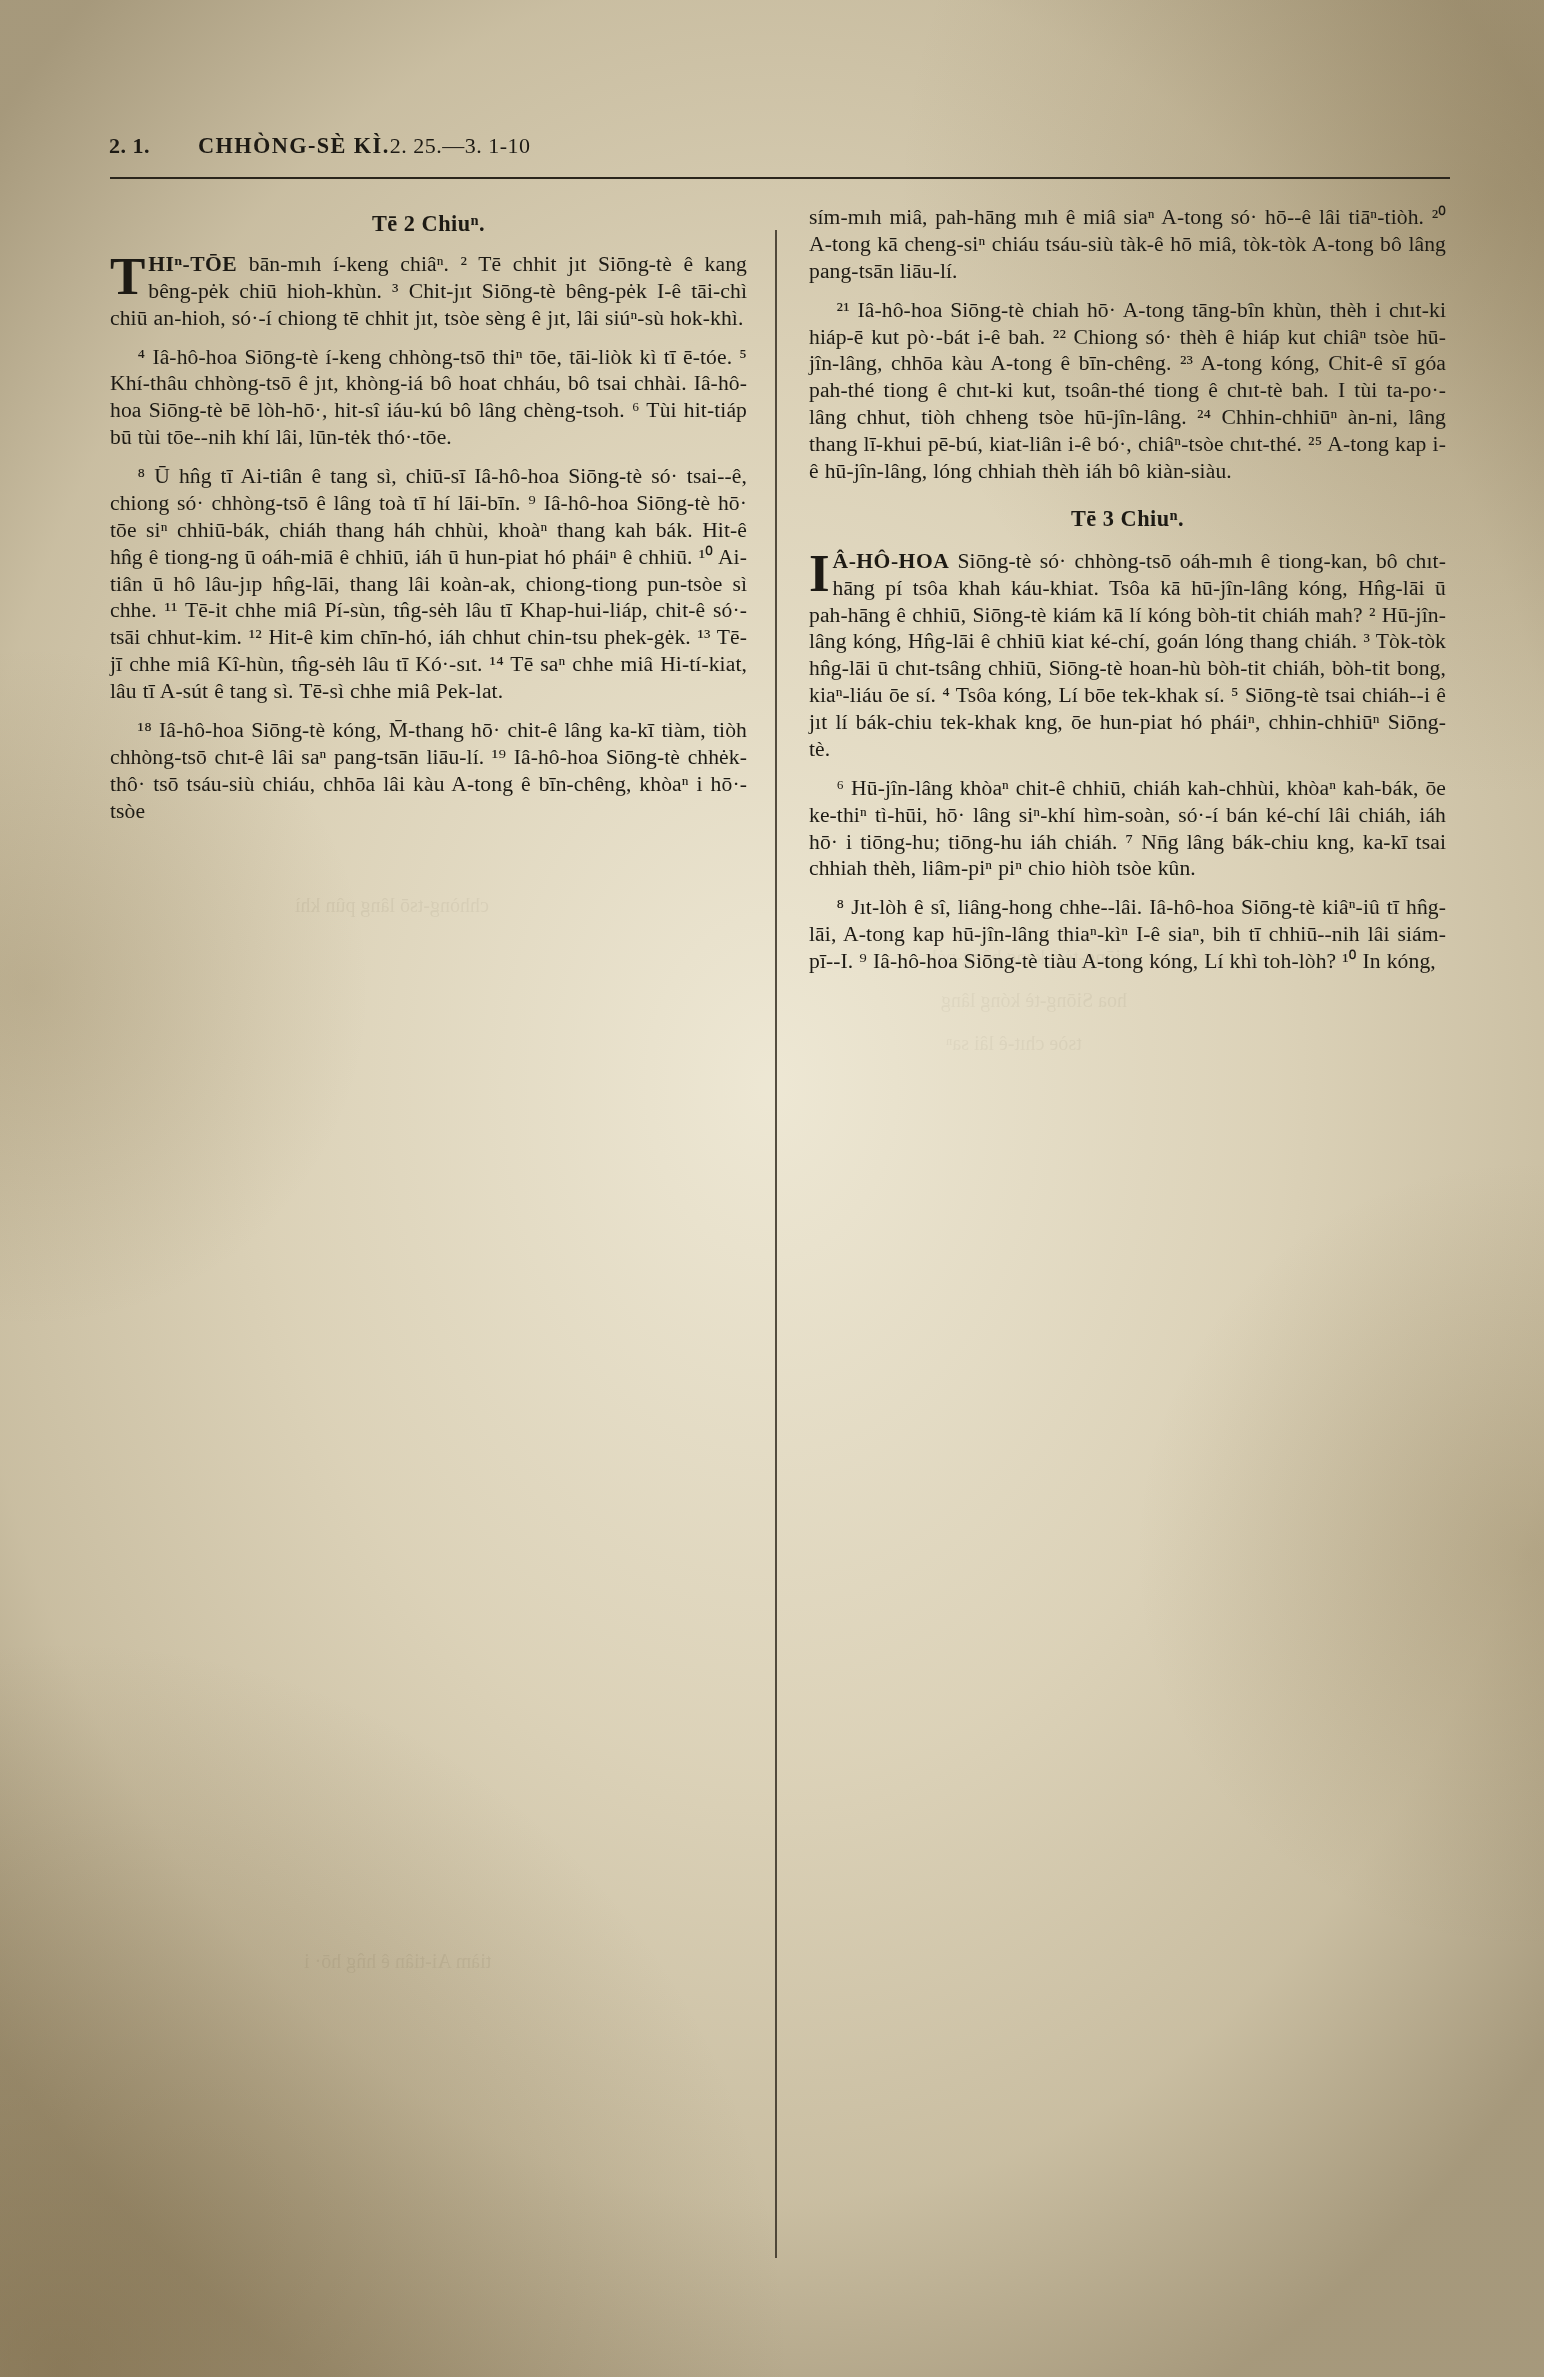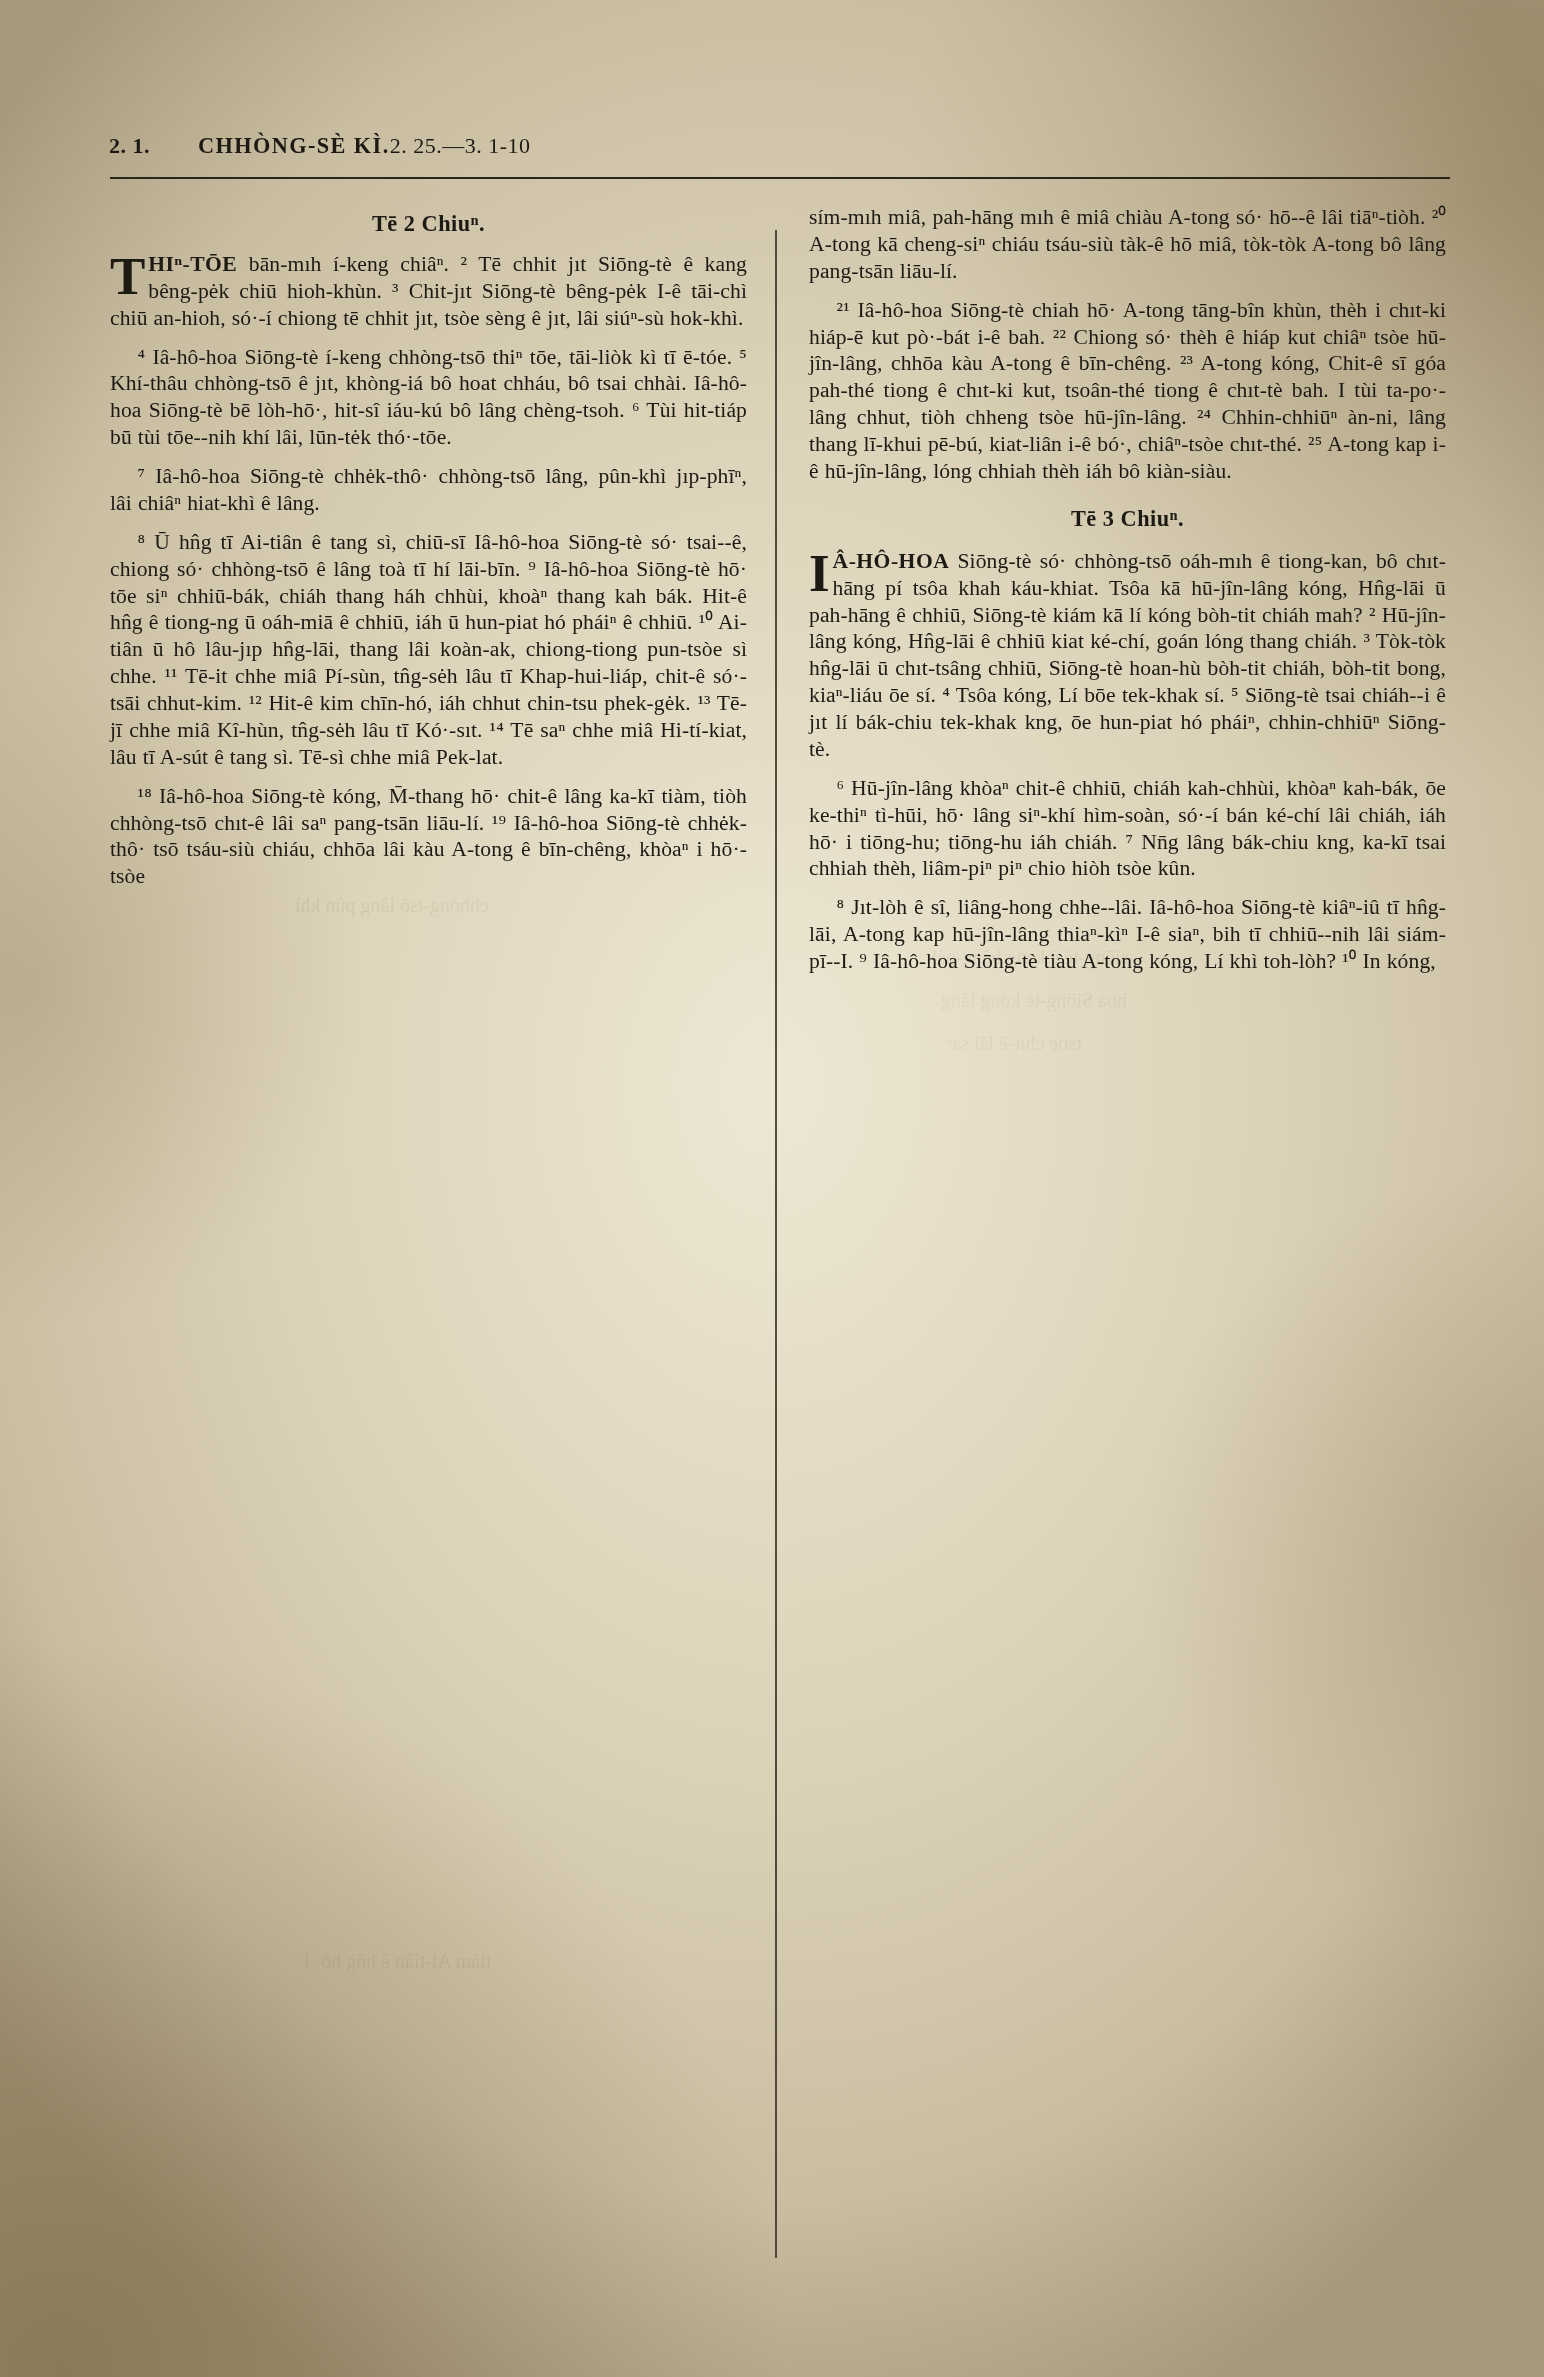--- a/index.html
+++ b/index.html
@@ -183,27 +183,26 @@
       <div class="divider"></div>
 
       <div class="col col-left">
         <div class="chaphead">Tē 2 Chiuⁿ.</div>
 
         <p class="dropcap-wrap">
           <span class="dropcap">T</span><span class="smallcaps">HIⁿ-TŌE</span><span> bān-mıh í-keng chiâⁿ. ² Tē chhit jıt Siōng-tè ê kang bêng-pėk chiū hioh-khùn. ³ Chit-jıt Siōng-tè bêng-pėk I-ê tāi-chì chiū an-hioh, só·-í chiong tē chhit jıt, tsòe sèng ê jıt, lâi siúⁿ-sù hok-khì.</span>
         </p>
 
         <p class="indent">⁴ Iâ-hô-hoa Siōng-tè í-keng chhòng-tsō thiⁿ tōe, tāi-liòk kì tī ē-tóe. ⁵ Khí-thâu chhòng-tsō ê jıt, khòng-iá bô hoat chháu, bô tsai chhài. Iâ-hô-hoa Siōng-tè bē lòh-hō·, hit-sî iáu-kú bô lâng chèng-tsoh. ⁶ Tùi hit-tiáp bū tùi tōe--nih khí lâi, lūn-tėk thó·-tōe.</p>
-        <p class="indent">⁷ Iâ-hô-hoa Siōng-tè chhėk-thô· chhòng-tsō lâng, pûn-khì jıp-phīⁿ, lâi chiâⁿ hiat-khì ê lâng.</p>
         <p class="indent">⁸ Ū hn̂g tī Ai-tiân ê tang sì, chiū-sī Iâ-hô-hoa Siōng-tè só· tsai--ê, chiong só· chhòng-tsō ê lâng toà tī hí lāi-bīn. ⁹ Iâ-hô-hoa Siōng-tè hō· tōe siⁿ chhiū-bák, chiáh thang háh chhùi, khoàⁿ thang kah bák. Hit-ê hn̂g ê tiong-ng ū oáh-miā ê chhiū, iáh ū hun-piat hó pháiⁿ ê chhiū. ¹⁰ Ai-tiân ū hô lâu-jıp hn̂g-lāi, thang lâi koàn-ak, chiong-tiong pun-tsòe sì chhe. ¹¹ Tē-it chhe miâ Pí-sùn, tn̂g-sėh lâu tī Khap-hui-liáp, chit-ê só·-tsāi chhut-kim. ¹² Hit-ê kim chīn-hó, iáh chhut chin-tsu phek-gėk. ¹³ Tē-jī chhe miâ Kî-hùn, tn̂g-sėh lâu tī Kó·-sıt. ¹⁴ Tē saⁿ chhe miâ Hi-tí-kiat, lâu tī A-sút ê tang sì. Tē-sì chhe miâ Pek-lat.</p>
         <p class="indent">¹⁸ Iâ-hô-hoa Siōng-tè kóng, M̄-thang hō· chit-ê lâng ka-kī tiàm, tiòh chhòng-tsō chıt-ê lâi saⁿ pang-tsān liāu-lí. ¹⁹ Iâ-hô-hoa Siōng-tè chhėk-thô· tsō tsáu-siù chiáu, chhōa lâi kàu A-tong ê bīn-chêng, khòaⁿ i hō·-tsòe</p>
       </div>
 
       <div class="col col-right">
-        <p>sím-mıh miâ, pah-hāng mıh ê miâ chiàu A-tong só· hō--ê lâi tiāⁿ-tiòh. ²⁰ A-tong kā cheng-siⁿ chiáu tsáu-siù tàk-ê hō miâ, tòk-tòk A-tong bô lâng pang-tsān liāu-lí.</p>
+        <p>sím-mıh miâ, pah-hāng mıh ê miâ siaⁿ A-tong só· hō--ê lâi tiāⁿ-tiòh. ²⁰ A-tong kā cheng-siⁿ chiáu tsáu-siù tàk-ê hō miâ, tòk-tòk A-tong bô lâng pang-tsān liāu-lí.</p>
         <p class="indent">²¹ Iâ-hô-hoa Siōng-tè chiah hō· A-tong tāng-bîn khùn, thèh i chıt-ki hiáp-ē kut pò·-bát i-ê bah. ²² Chiong só· thèh ê hiáp kut chiâⁿ tsòe hū-jîn-lâng, chhōa kàu A-tong ê bīn-chêng. ²³ A-tong kóng, Chit-ê sī góa pah-thé tiong ê chıt-ki kut, tsoân-thé tiong ê chıt-tè bah. I tùi ta-po·-lâng chhut, tiòh chheng tsòe hū-jîn-lâng. ²⁴ Chhin-chhiūⁿ àn-ni, lâng thang lī-khui pē-bú, kiat-liân i-ê bó·, chiâⁿ-tsòe chıt-thé. ²⁵ A-tong kap i-ê hū-jîn-lâng, lóng chhiah thèh iáh bô kiàn-siàu.</p>
 
         <div class="chaphead right-head">Tē 3 Chiuⁿ.</div>
 
         <p class="dropcap-wrap">
           <span class="dropcap">I</span><span class="smallcaps">Â-HÔ-HOA</span><span> Siōng-tè só· chhòng-tsō oáh-mıh ê tiong-kan, bô chıt-hāng pí tsôa khah káu-khiat. Tsôa kā hū-jîn-lâng kóng, Hn̂g-lāi ū pah-hāng ê chhiū, Siōng-tè kiám kā lí kóng bòh-tit chiáh mah? ² Hū-jîn-lâng kóng, Hn̂g-lāi ê chhiū kiat ké-chí, goán lóng thang chiáh. ³ Tòk-tòk hn̂g-lāi ū chıt-tsâng chhiū, Siōng-tè hoan-hù bòh-tit chiáh, bòh-tit bong, kiaⁿ-liáu ōe sí. ⁴ Tsôa kóng, Lí bōe tek-khak sí. ⁵ Siōng-tè tsai chiáh--i ê jıt lí bák-chiu tek-khak kng, ōe hun-piat hó pháiⁿ, chhin-chhiūⁿ Siōng-tè.</span>
         </p>
 
         <p class="indent">⁶ Hū-jîn-lâng khòaⁿ chit-ê chhiū, chiáh kah-chhùi, khòaⁿ kah-bák, ōe ke-thiⁿ tì-hūi, hō· lâng siⁿ-khí hìm-soàn, só·-í bán ké-chí lâi chiáh, iáh hō· i tiōng-hu; tiōng-hu iáh chiáh. ⁷ Nn̄g lâng bák-chiu kng, ka-kī tsai chhiah thèh, liâm-piⁿ piⁿ chio hiòh tsòe kûn.</p>
         <p class="indent">⁸ Jıt-lòh ê sî, liâng-hong chhe--lâi. Iâ-hô-hoa Siōng-tè kiâⁿ-iû tī hn̂g-lāi, A-tong kap hū-jîn-lâng thiaⁿ-kìⁿ I-ê siaⁿ, bih tī chhiū--nih lâi siám-pī--I. ⁹ Iâ-hô-hoa Siōng-tè tiàu A-tong kóng, Lí khì toh-lòh? ¹⁰ In kóng,</p>

